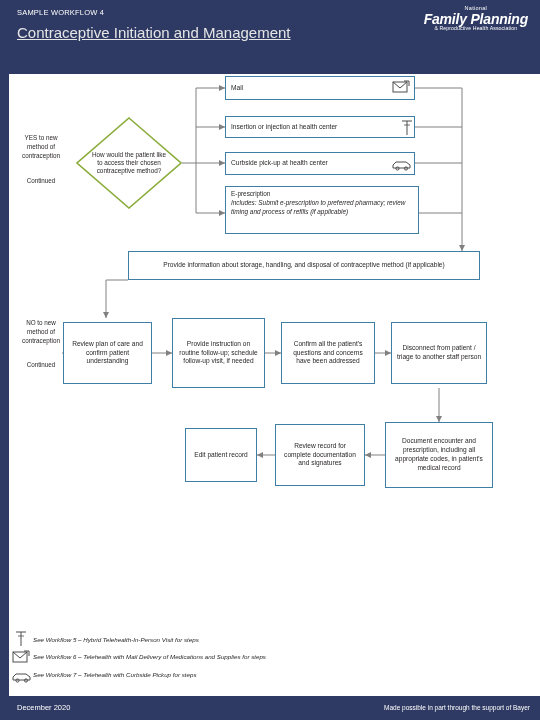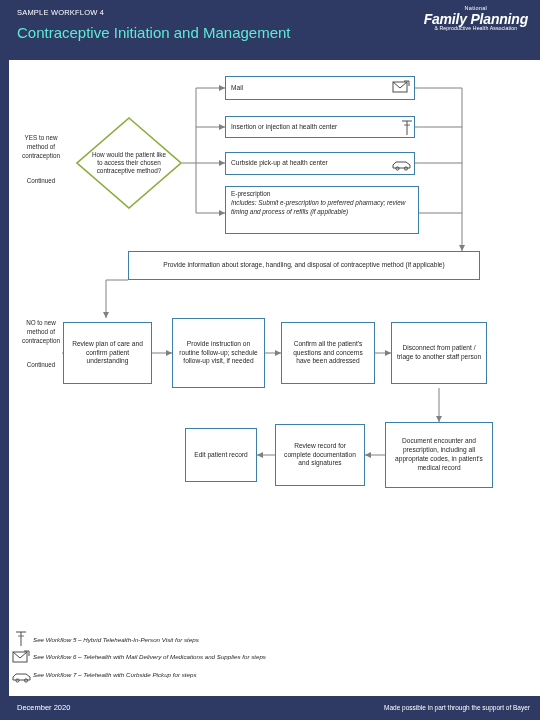--- a/index.html
+++ b/index.html
@@ -18,43 +18,44 @@
     position: relative;
     width: 540px;
     height: 720px;
     background: #ffffff;
   }
   
   .header {
     position: absolute;
     left: 0; top: 0;
     width: 540px;
-    height: 60px;
+    height: 74px;
     background: #2e3a63;
   }
   .left-bar {
     position: absolute;
     left: 0; top: 0;
     width: 9px;
     height: 720px;
     background: #2e3a63;
   }
   .hdr-sample {
     position: absolute;
     left: 17px; top: 8px;
     font-size: 7.5px;
     color: #ffffff;
     letter-spacing: 0.2px;
   }
   .hdr-title {
     position: absolute;
     left: 17px; top: 24px;
     font-size: 15px;
-    color: #5eead4;
+    color: #e5e5e5;
     font-weight: 400;
+    text-decoration: underline;
   }
   .logo {
     position: absolute;
     right: 12px; top: 6px;
     text-align: center;
     color: #ffffff;
     line-height: 1.05;
   }
   .logo .l1 { font-size: 5.5px; letter-spacing: .3px;}
   .logo .l2 { font-size: 14px; font-weight: bold; font-style: italic; letter-spacing: -0.2px;}

